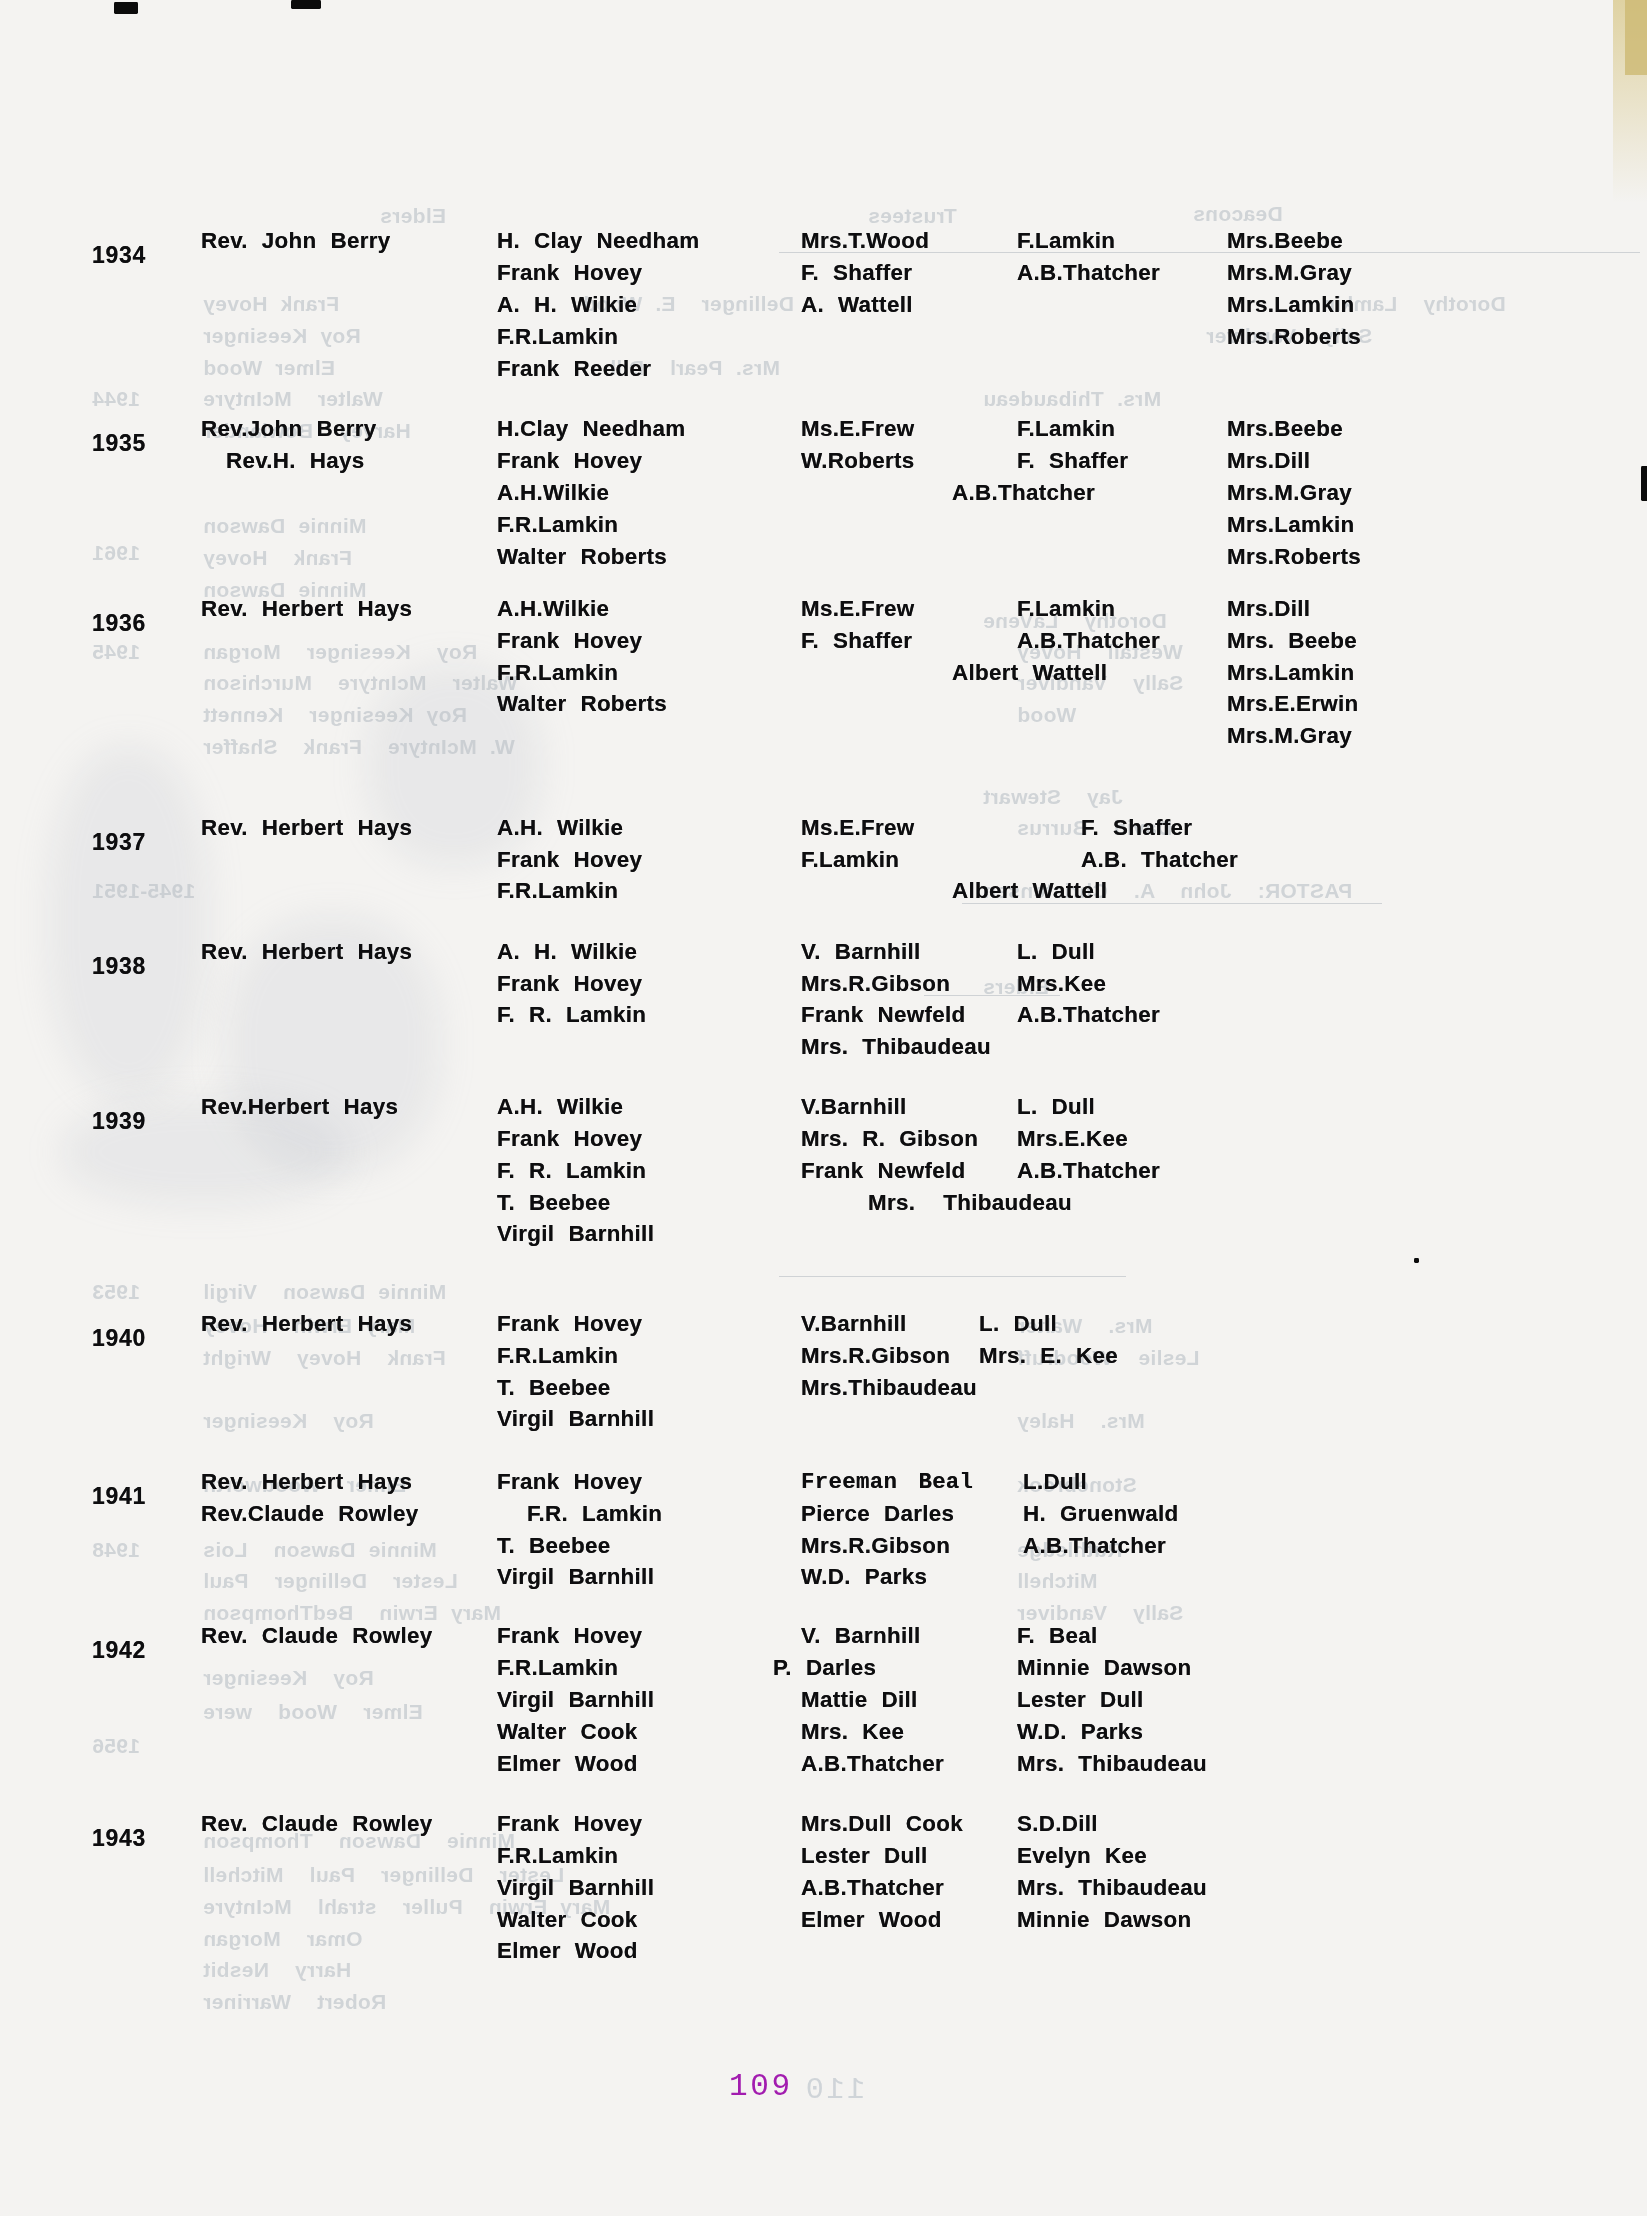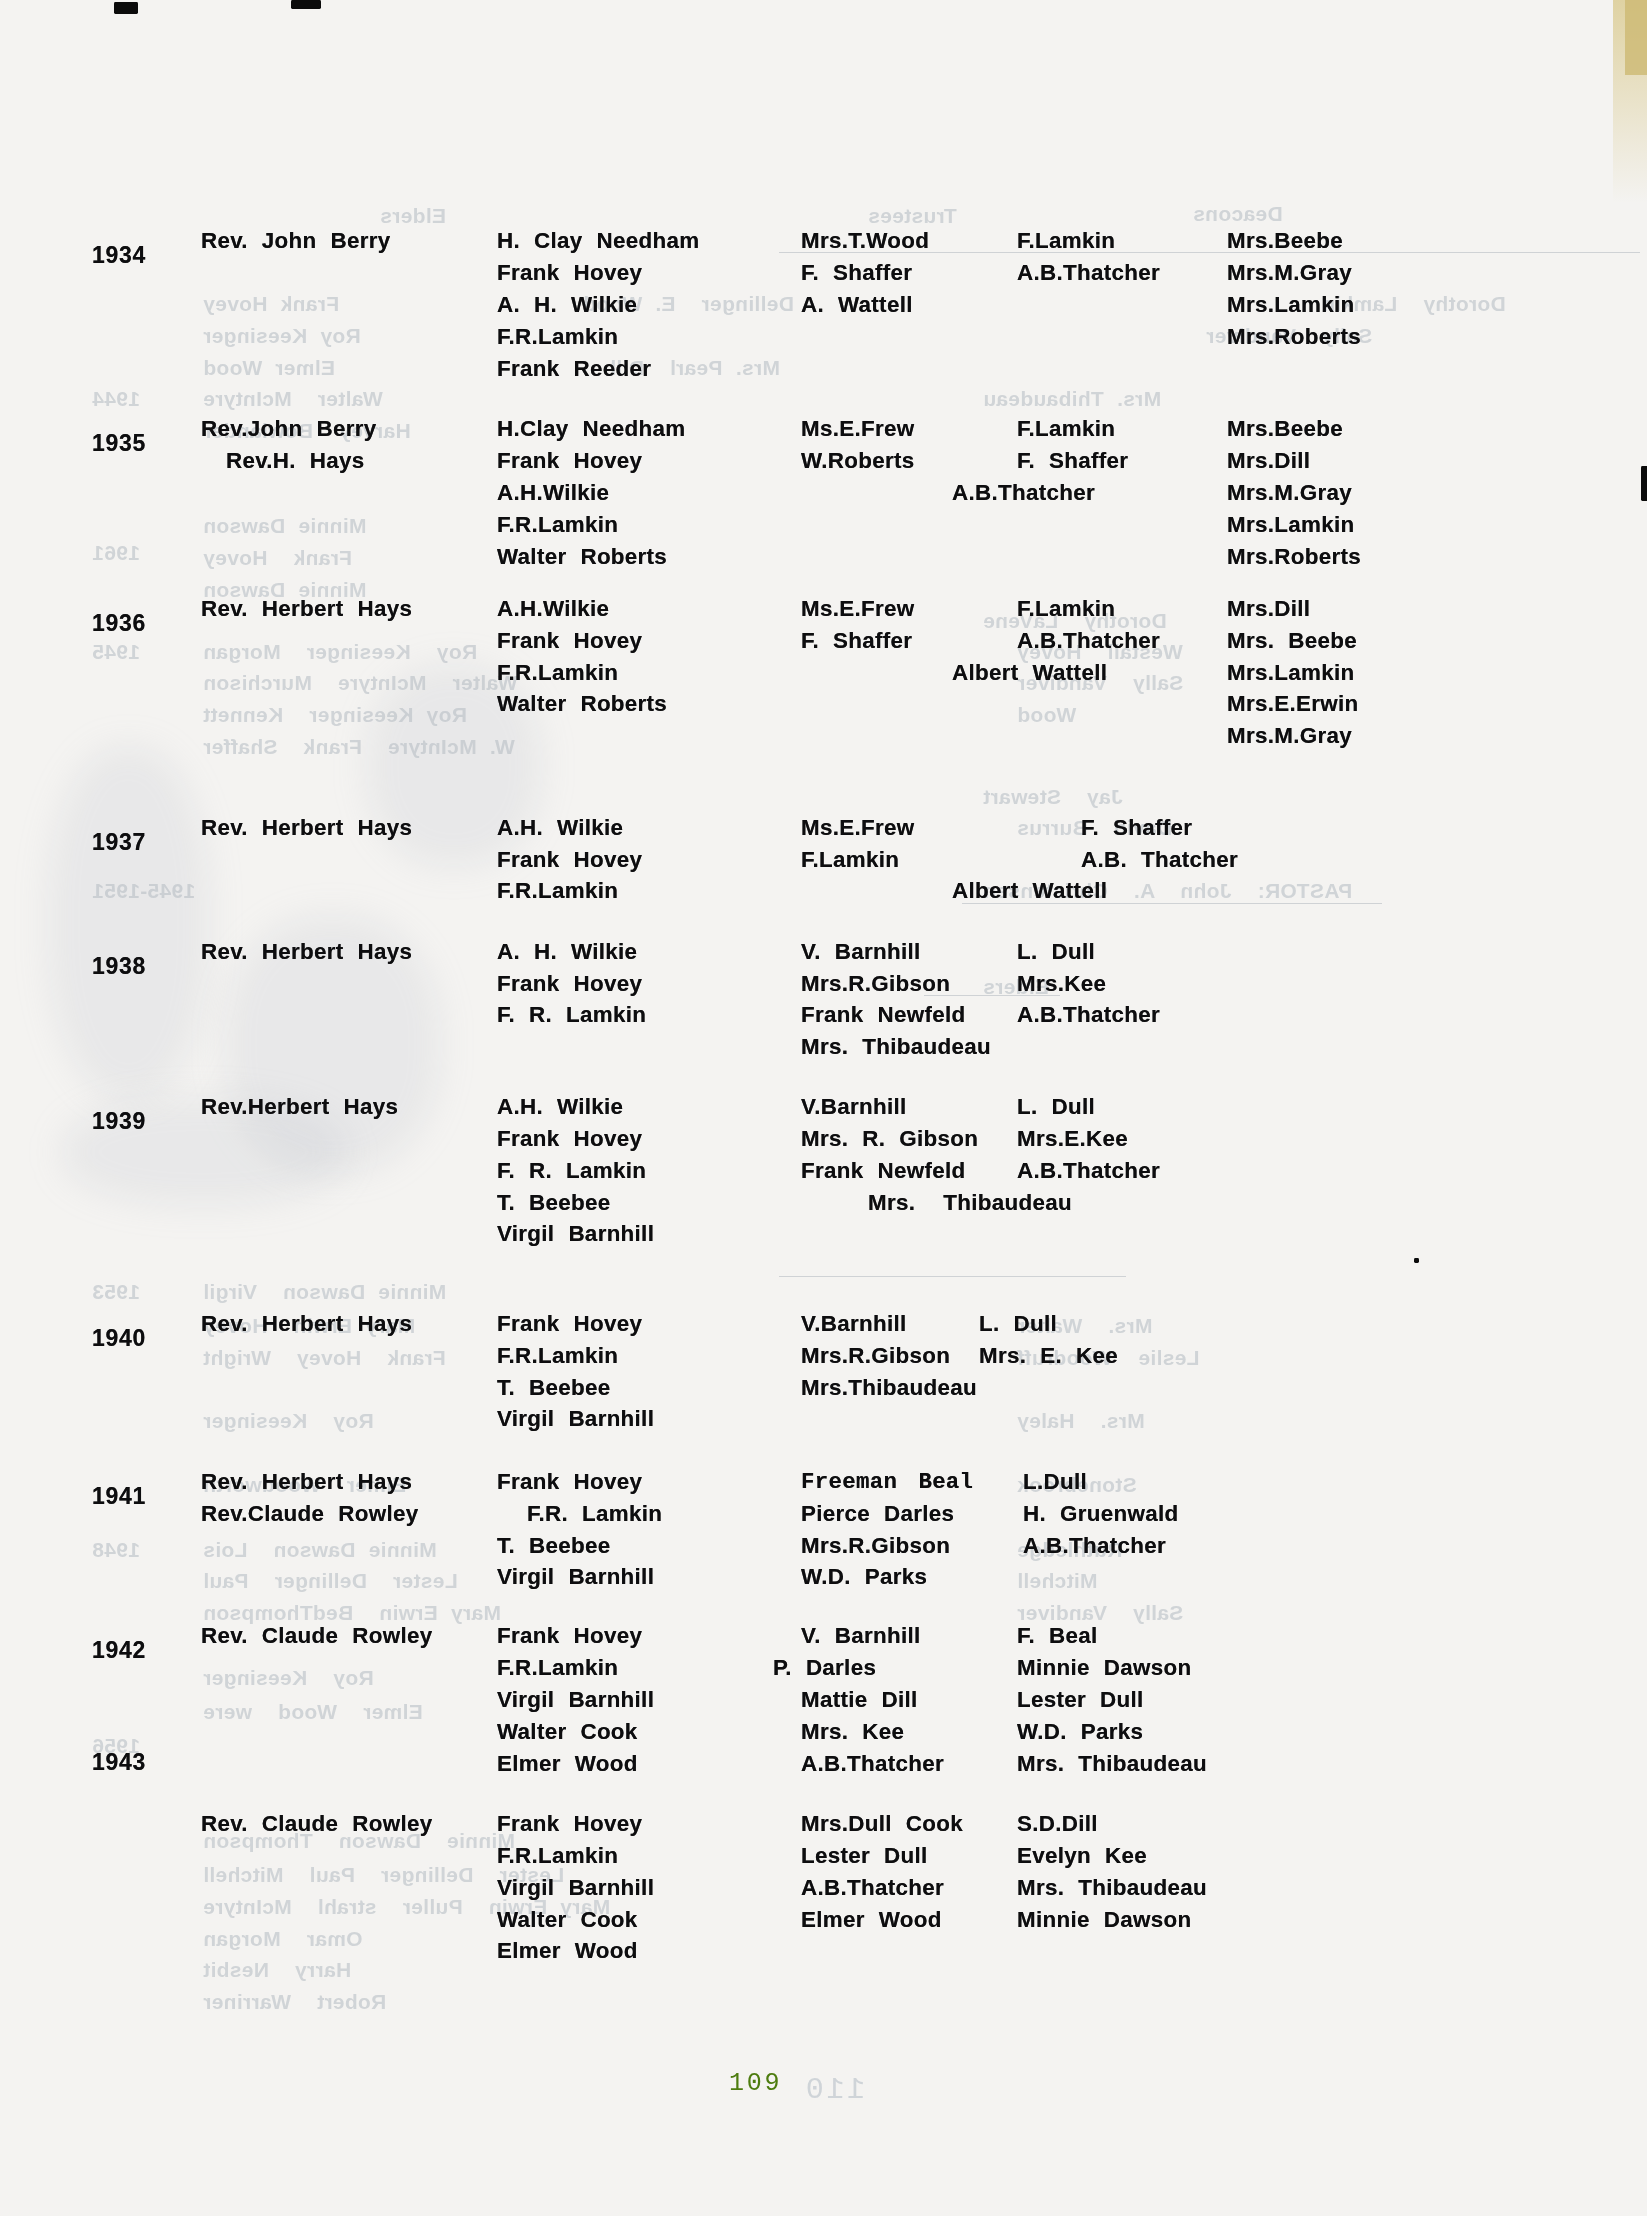--- a/index.html
+++ b/index.html
@@ -14,21 +14,21 @@
   .ghost{position:absolute;font-weight:700;font-size:21px;line-height:1;color:#b4bbc2;
          white-space:pre;letter-spacing:0.3px;word-spacing:6.8px;opacity:.55;
          transform:scaleX(-1);filter:blur(0.5px);}
   .rule{position:absolute;height:1.4px;background:rgba(148,157,167,.38);}
   .blob{position:absolute;background:rgba(166,176,186,.15);filter:blur(16.3px);border-radius:45%;}
   .artifact{position:absolute;background:#0b0b0b;border-radius:1.4px;}
   .tint{position:absolute;right:0;top:0;width:35px;height:203px;
         background:linear-gradient(to bottom,rgba(216,199,136,.75),rgba(216,199,136,0));}
   .tint-corner{position:absolute;right:0;top:0;width:23px;height:75px;background:rgba(205,185,115,.8);}
   .pageno{position:absolute;font-family:"Liberation Mono",monospace;font-weight:400;
-          font-size:25px;color:#4d7c0f;letter-spacing:2.7px;}
+          font-size:31px;color:#a21caf;letter-spacing:2.7px;}
   .pageno-ghost{position:absolute;font-family:"Liberation Mono",monospace;font-size:30px;
           color:#c7cdd3;letter-spacing:2.7px;transform:scaleX(-1);opacity:.8;filter:blur(0.4px);}
 </style>
 </head>
 <body>
 
 <div class="page">
   <div class="tint"></div>
   <div class="tint-corner"></div>
   <div id="blob-layer">
@@ -225,21 +225,21 @@
       <div class="cell" style="left: 801px; top: 1625px;">V. Barnhill</div>
       <div class="cell" style="left: 773px; top: 1657px;">P. Darles</div>
       <div class="cell" style="left: 801px; top: 1689px;">Mattie Dill</div>
       <div class="cell" style="left: 801px; top: 1721px;">Mrs. Kee</div>
       <div class="cell" style="left: 801px; top: 1753px;">A.B.Thatcher</div>
       <div class="cell" style="left: 1017px; top: 1625px;">F. Beal</div>
       <div class="cell" style="left: 1017px; top: 1657px;">Minnie Dawson</div>
       <div class="cell" style="left: 1017px; top: 1689px;">Lester Dull</div>
       <div class="cell" style="left: 1017px; top: 1721px;">W.D. Parks</div>
       <div class="cell" style="left: 1017px; top: 1753px;">Mrs. Thibaudeau</div>
-      <div class="cell year" style="left: 92px; top: 1737px;">1943</div>
+      <div class="cell year" style="left: 92px; top: 1813px;">1943</div>
       <div class="cell" style="left: 201px; top: 1813px;">Rev. Claude Rowley</div>
       <div class="cell" style="left: 497px; top: 1813px;">Frank Hovey</div>
       <div class="cell" style="left: 497px; top: 1845px;">F.R.Lamkin</div>
       <div class="cell" style="left: 497px; top: 1877px;">Virgil Barnhill</div>
       <div class="cell" style="left: 497px; top: 1909px;">Walter Cook</div>
       <div class="cell" style="left: 497px; top: 1940px;">Elmer Wood</div>
       <div class="cell" style="left: 801px; top: 1813px;">Mrs.Dull Cook</div>
       <div class="cell" style="left: 801px; top: 1845px;">Lester Dull</div>
       <div class="cell" style="left: 801px; top: 1877px;">A.B.Thatcher</div>
       <div class="cell" style="left: 801px; top: 1909px;">Elmer Wood</div>

